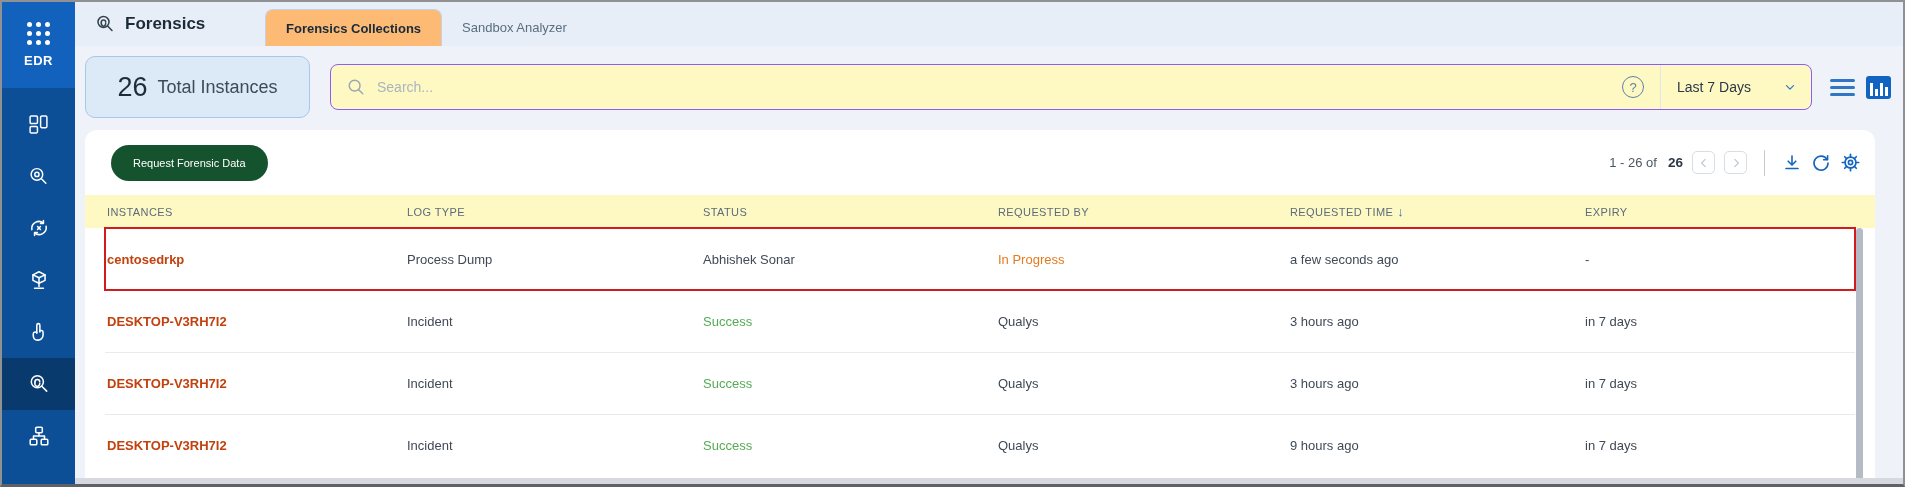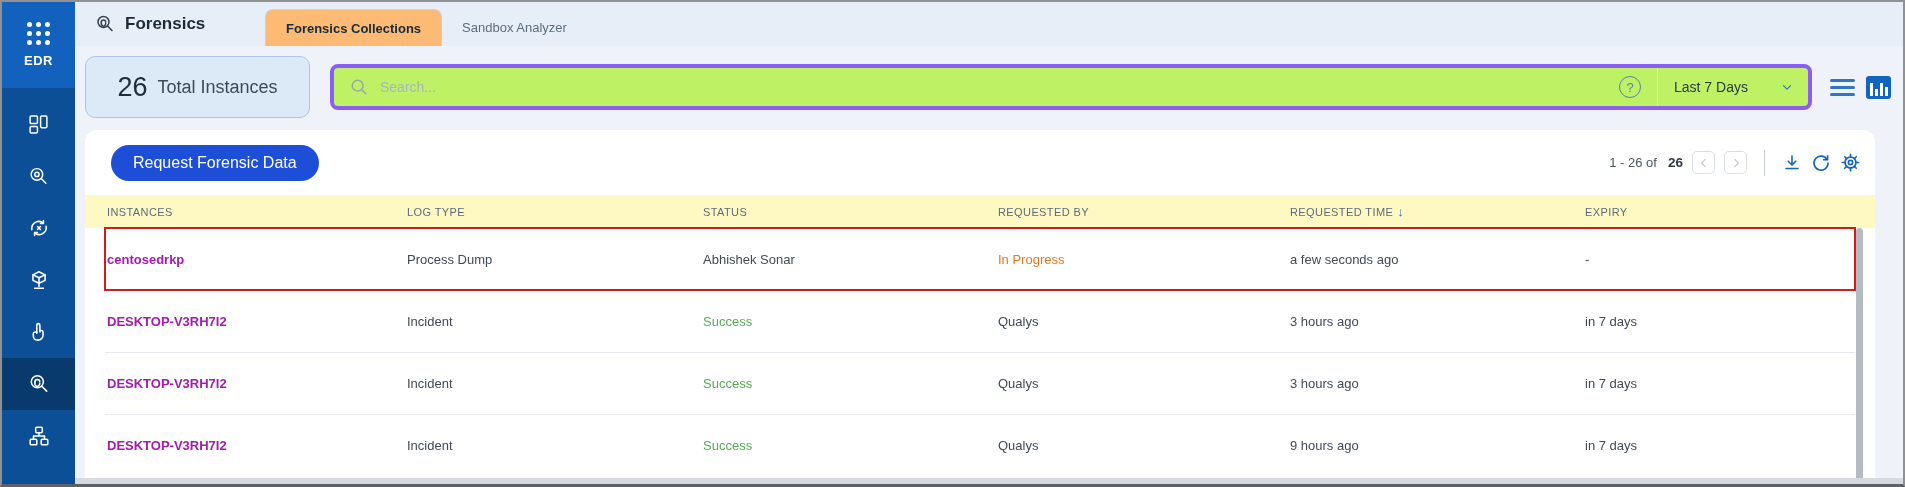--- a/index.html
+++ b/index.html
@@ -35,21 +35,21 @@
   .tab.active { background:#fdba74; border:1px solid #c5d2e4; border-bottom:none; border-radius:8px 8px 0 0; font-weight:bold; color:#17293a; }
 
   .body { flex:1; padding:10px 12px 0 10px; display:flex; flex-direction:column; }
 
   
   .toolbar-row { height:62px; flex:0 0 62px; display:flex; align-items:center; }
   .total-card { width:225px; height:62px; background:#dce9f7; border:1px solid #aac6e9; border-radius:10px;
     display:flex; align-items:center; justify-content:center; gap:10px; cursor:pointer; }
   .total-count { font-size:27px; color:#1f2c3a; }
   .total-label { font-size:18px; color:#3d4a59; }
-  .search-wrap { flex:1; height:46px; margin-left:20px; background:#bef264; border:4px solid #8b5cf6; border-radius:8px;
+  .search-wrap { flex:1; height:46px; margin-left:20px; background:#fef9c3; border:1px solid #8b5cf6; border-radius:8px;
     display:flex; align-items:center; overflow:hidden; }
   .search-area { flex:1; display:flex; align-items:center; height:100%; padding:0 16px 0 16px; }
   .search-area svg { stroke:#9aa5b1; fill:none; stroke-width:1.6; stroke-linecap:round; }
   .search-input { flex:1; border:none; outline:none; font-size:14px; color:#3c4856; margin-left:12px; background:transparent; }
   .search-input::placeholder { color:#aab4bf; }
   .help-icon { width:22px; height:22px; border:1.5px solid #5b83a8; border-radius:50%; color:#5b83a8;
     font-size:13px; display:flex; align-items:center; justify-content:center; flex:0 0 22px; cursor:pointer; }
   .dd-divider { width:1px; height:46px; background:#e2e6ec; }
   .time-dropdown { width:150px; height:100%; display:flex; align-items:center; justify-content:space-between; padding:0 14px 0 16px; cursor:pointer; }
   .time-dropdown-label { font-size:14px; color:#2c3845; }
@@ -58,22 +58,22 @@
   .hamburger { display:flex; flex-direction:column; gap:4px; cursor:pointer; }
   .hamburger span { width:25px; height:3px; border-radius:2px; background:#2f76c4; }
   .chart-toggle { width:25px; height:23px; background:#1164c2; border-radius:3px; display:flex; align-items:flex-end; justify-content:center; gap:2px; padding:3px 3px; cursor:pointer; }
   .chart-toggle i { display:block; width:3px; background:#fff; }
   .chart-toggle i:nth-child(1){height:13px;} .chart-toggle i:nth-child(2){height:7px;}
   .chart-toggle i:nth-child(3){height:13px;} .chart-toggle i:nth-child(4){height:9px;}
 
   
   .card { flex:1; margin-top:12px; margin-right:16px; background:#fff; border-radius:12px 12px 0 0; position:relative; overflow:hidden; display:flex; flex-direction:column; }
   .card-toolbar { height:65px; flex:0 0 65px; display:flex; align-items:center; justify-content:space-between; padding:0 14px 0 26px; }
-  .request-btn { background:#1d4ed8; color:#fff; border:none; border-radius:18px; height:36px; padding:0 22px;
-    font-size:16px; font-family:"Liberation Sans",sans-serif; cursor:pointer; }
+  .request-btn { background:#14532d; color:#fff; border:none; border-radius:18px; height:36px; padding:0 22px;
+    font-size:11px; font-family:"Liberation Sans",sans-serif; cursor:pointer; }
   .pager { display:flex; align-items:center; gap:9px; }
   .pager-range { font-size:13px; color:#4a5663; }
   .pager-total { font-size:13.5px; font-weight:bold; color:#2c3845; margin-left:2px; }
   .pager-btn { width:23px; height:23px; border:1px solid #d9dee5; border-radius:5px; background:#fff;
     display:flex; align-items:center; justify-content:center; cursor:pointer; }
   .pager-btn svg { stroke:#bcc5cf; fill:none; stroke-width:1.8; stroke-linecap:round; stroke-linejoin:round; }
   .pager-sep { width:1px; height:26px; background:#c7ccd4; margin:0 8px; }
   .tool-icon { cursor:pointer; display:flex; align-items:center; justify-content:center; }
   .tool-icon svg { stroke:#1465c0; fill:none; stroke-width:1.6; stroke-linecap:round; stroke-linejoin:round; }
 
@@ -82,21 +82,21 @@
     grid-template-columns:300px 296px 295px 292px 295px 1fr; align-items:center; padding:0 40px 0 22px; }
   .th { font-size:11px; color:#5c6b7c; letter-spacing:.4px; display:flex; align-items:center; gap:4px; cursor:pointer; }
   .sort-arrow { color:#2f76c4; font-size:13px; }
   .tbody { flex:1; margin:0 20px; position:relative; }
   .trow { height:62px; display:grid; grid-template-columns:300px 296px 295px 292px 295px 1fr;
     align-items:center; padding:0 2px; cursor:pointer; }
   .trow + .trow { border-top:1px solid #e7eaf0; }
   .trow.highlighted { outline:2px solid #d01c1c; outline-offset:-1px; }
   .trow.highlighted + .trow { border-top:none; }
   .cell { font-size:13px; color:#3f4a56; }
-  .cell.instance { color:#a21caf; font-weight:bold; }
+  .cell.instance { color:#c2410c; font-weight:bold; }
   .vscrollbar { position:absolute; top:98px; bottom:0; right:12px; width:7px; background:#b5bbc4; border-radius:4px; }
   .hscroll-strip { position:absolute; left:0; right:0; bottom:0; height:6px; background:#d6d9e0; z-index:5; }
 </style>
 </head>
 <body>
 
 <div class="window">
 
   <div class="sidebar">
     <div class="logo-block">

